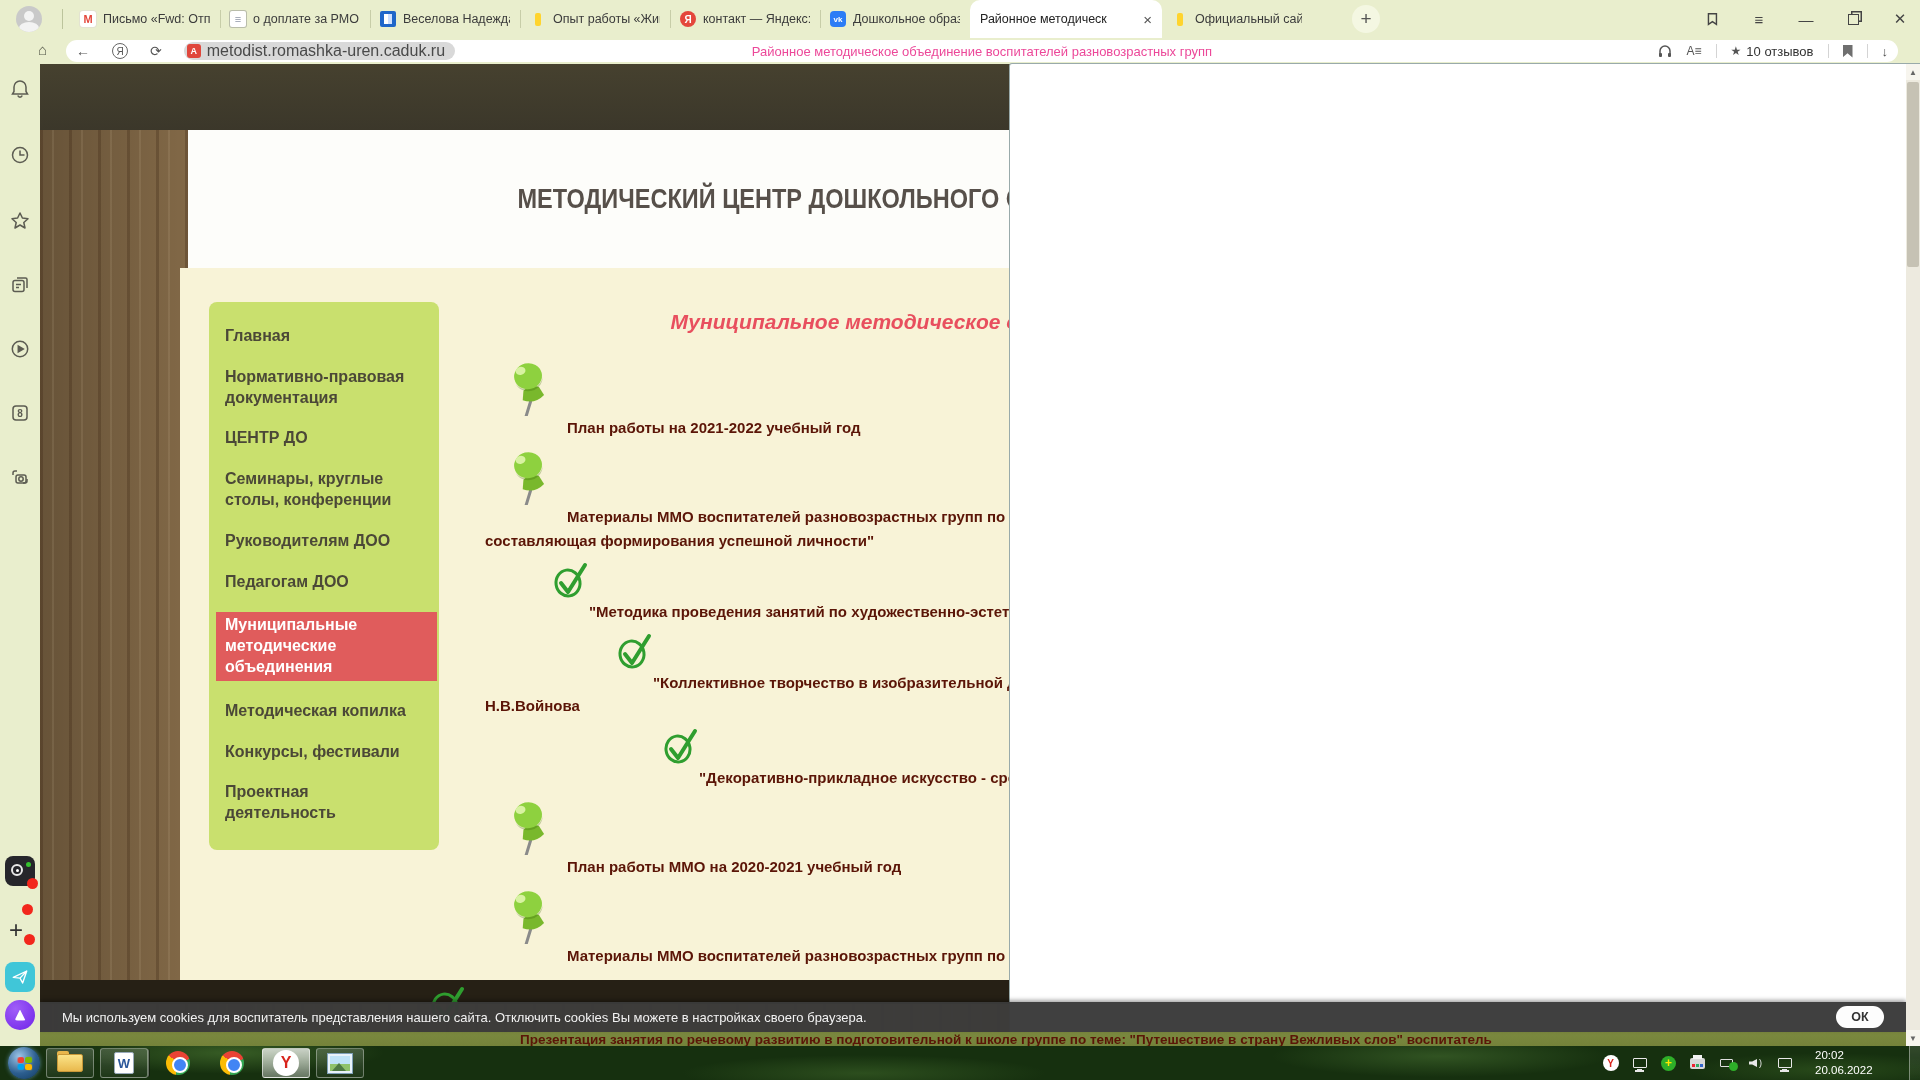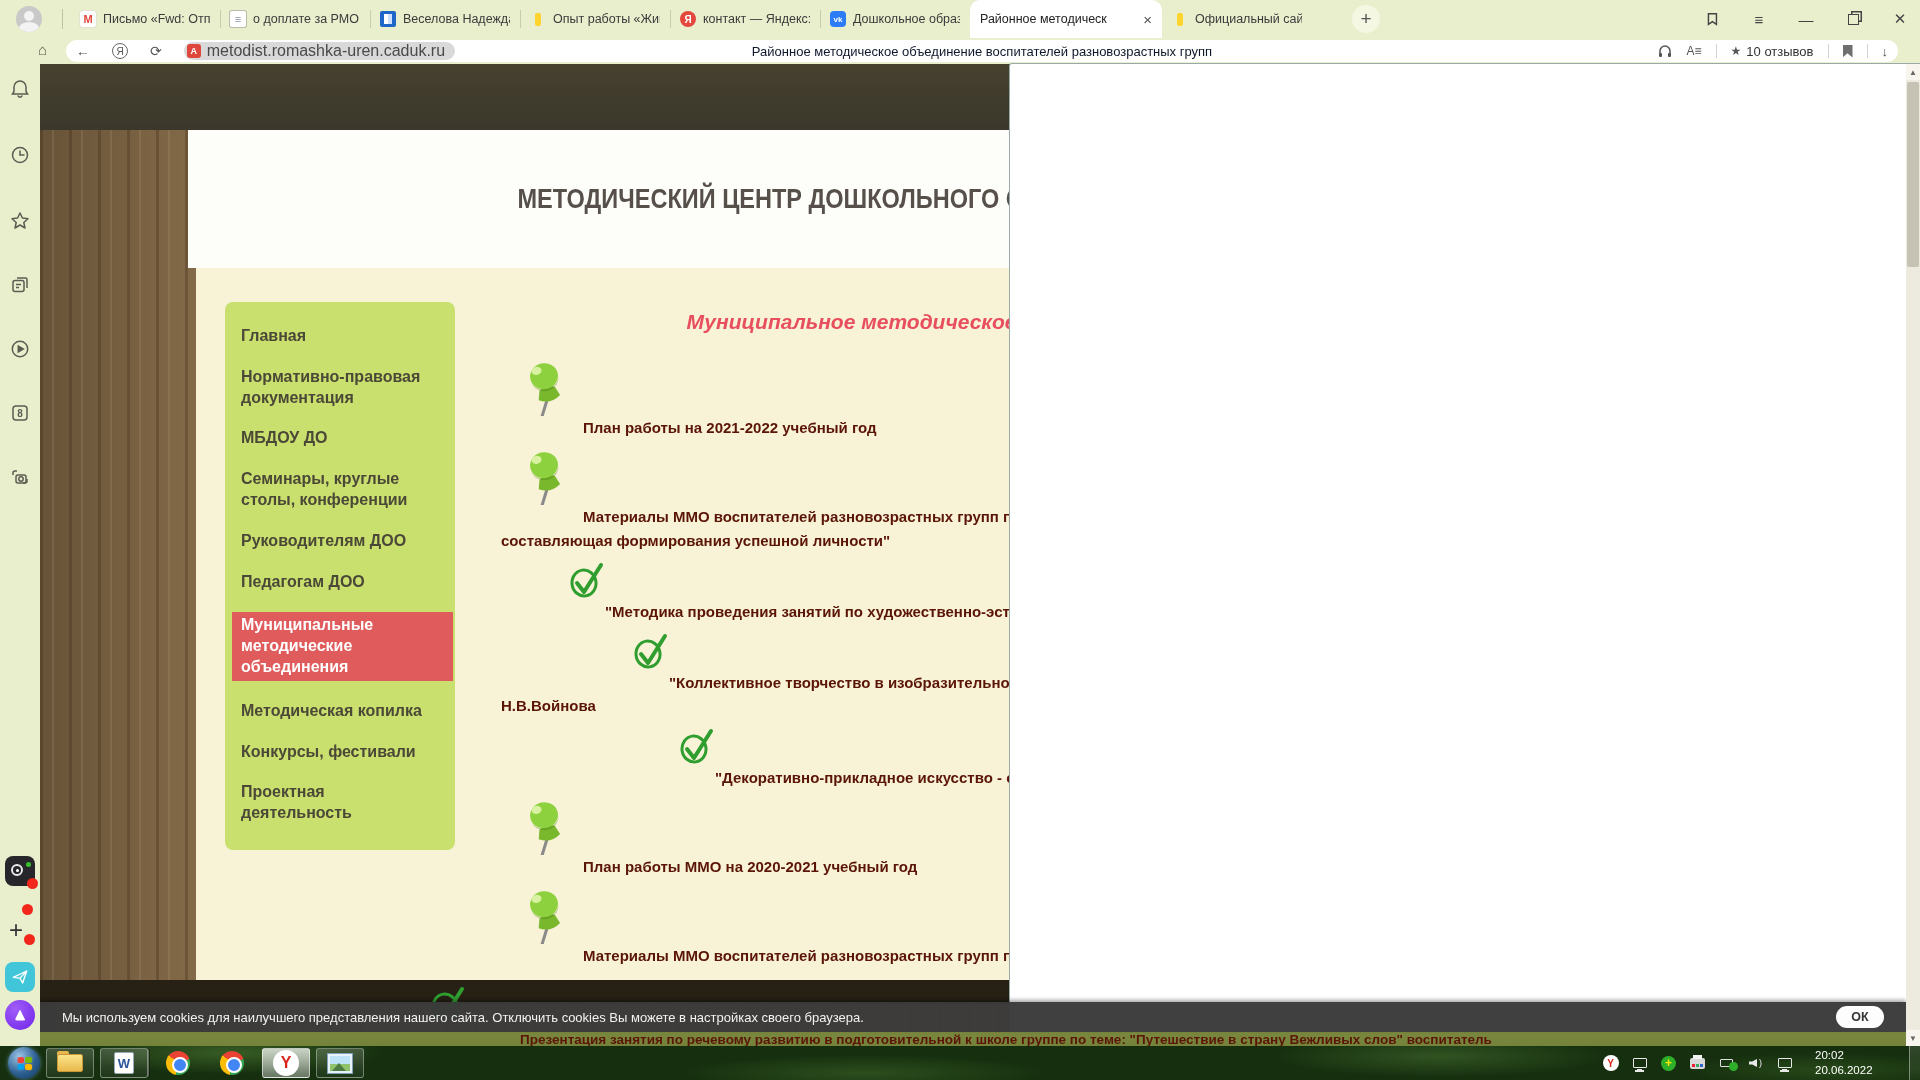--- a/index.html
+++ b/index.html
@@ -41,21 +41,21 @@
   .wc.flagp svg { width:16px; height:16px; }
 
   .toolbar { position:absolute; left:0; top:38px; width:1920px; height:26px; background:#e9eecd; display:flex; align-items:center; }
   .homeico { position:absolute; left:38px; top:3px; font-size:15px; color:#55584a; }
   .omnibox { position:absolute; left:66px; top:2px; width:1832px; height:22px; background:#fff; border-radius:12px; display:flex; align-items:center; padding:0 10px; }
   .navico { font-size:14px; color:#555; margin-right:22px; }
   .ya-circle { width:16px; height:16px; border-radius:50%; border:1.3px solid #666; font-size:10px; color:#555; display:flex; align-items:center; justify-content:center; margin-right:22px; }
   .urlpill { display:flex; align-items:center; gap:6px; background:#d9d9d9; border-radius:11px; height:18px; padding:0 10px 0 3px; }
   .shield { width:14px; height:14px; border-radius:3px; background:#e0473c; color:#fff; font-size:9px; font-weight:800; display:flex; align-items:center; justify-content:center; }
   .url { font-size:16px; color:#4a4a4a; }
-  .pagetitle { position:absolute; left:50%; transform:translateX(-50%); font-size:13px; color:#0f172a; white-space:nowrap; }
+  .pagetitle { position:absolute; left:50%; transform:translateX(-50%); font-size:13px; color:#ec4899; white-space:nowrap; }
   .obright { margin-left:auto; display:flex; align-items:center; gap:14px; color:#555; font-size:13px; }
   .obdiv { width:1px; height:14px; background:#d4d4d4; }
   .reviews { display:flex; gap:5px; align-items:center; color:#333; }
   .star { color:#555; font-size:12px; }
   .bmflag { width:10px; height:13px; background:#6f6f6f; clip-path:polygon(0 0,100% 0,100% 100%,50% 68%,0 100%); }
   .dl { font-weight:700; color:#4a4a4a; }
 
   
   .rail { position:absolute; left:0; top:64px; width:40px; height:982px; background:#e9eecd; z-index:6; }
   .sic { position:absolute; left:9px; width:22px; height:22px; }
@@ -74,21 +74,21 @@
 
   
   .page { position:absolute; left:40px; top:64px; width:1866px; height:982px; background:#8f734e;
     background-image:
       repeating-linear-gradient(90deg, rgba(56,34,16,.28) 0 3px, rgba(0,0,0,0) 3px 12px, rgba(255,236,200,.09) 12px 14px, rgba(0,0,0,0) 14px 29px),
       linear-gradient(90deg, rgba(0,0,0,.28), rgba(0,0,0,0) 12%, rgba(0,0,0,0) 88%, rgba(0,0,0,.28));
     overflow:hidden; }
   .darkband { position:absolute; left:0; top:0; width:100%; height:66px; background:linear-gradient(#46412f,#3b372a); }
   .whiteband { position:absolute; left:148px; top:66px; width:1578px; height:138px; background:#fdfdfa; display:flex; align-items:center; justify-content:center; }
   .siteheader { font-size:28px; font-weight:800; color:#57504a; letter-spacing:0; transform:scaleX(.84); white-space:nowrap; }
-  .cream { position:absolute; left:156px; top:204px; width:1578px; height:712px; background:#f8f3d7; }
+  .cream { position:absolute; left:140px; top:204px; width:1578px; height:712px; background:#f8f3d7; }
   .menu { position:absolute; left:29px; top:34px; width:230px; background:#c9e06e; border-radius:8px; padding:24px 16px 20px; }
   .mitem { font-size:16px; font-weight:700; color:#4b4837; line-height:1.3; margin-bottom:20px; }
   .mitem:last-child { margin-bottom:6px; }
   .mitem.active { background:#e05c5c; color:#fff; margin-left:-9px; margin-right:-14px; padding:3px 16px 3px 9px; }
   .contentcol { position:absolute; left:305px; top:42px; width:1278px; }
   .cheading { text-align:center; font-size:21px; font-weight:700; font-style:italic; color:#e84f5e; }
   .citems { margin-top:24px; }
   .citem { position:relative; margin-bottom:10px; }
   .citem .licon { position:absolute; display:none; }
   .citem.pin { padding-top:56px; }
@@ -324,21 +324,21 @@
 
         <div class="mitem">
           <span>Главная</span>
         </div>
 
         <div class="mitem">
           <span>Нормативно-правовая документация</span>
         </div>
 
         <div class="mitem">
-          <span>МБДОУ ДО</span>
+          <span>ЦЕНТР ДО</span>
         </div>
 
         <div class="mitem">
           <span>Семинары, круглые столы, конференции</span>
         </div>
 
         <div class="mitem">
           <span>Руководителям ДОО</span>
         </div>
 
@@ -474,21 +474,21 @@
       <ellipse cx="17" cy="25" rx="12" ry="13" fill="none" stroke="#2f9e2f" stroke-width="3" transform="rotate(-8 17 25)"></ellipse>
       <path d="M10 25l7 9L34 7" fill="none" stroke="#2f9e2f" stroke-width="4" stroke-linecap="round" stroke-linejoin="round"></path>
     </svg>
   </span>
 
   <div class="olivestrip">
     <p>Презентация занятия по речевому развитию в подготовительной к школе группе по теме: "Путешествие в страну Вежливых слов" воспитатель</p>
   </div>
 
   <div class="cookiebar">
-    <span class="cookietext">Мы используем cookies для наилучшего представления нашего сайта. Отключить cookies Вы можете в настройках своего браузера.</span>
+    <span class="cookietext">Мы используем cookies для воспитатель представления нашего сайта. Отключить cookies Вы можете в настройках своего браузера.</span>
     <span class="okbtn">ОК</span>
   </div>
 </div>
 
 <div class="sbar">
   <div class="sbtn" style="top:0">▲</div>
   <div class="sthumb"></div>
   <div class="sbtn" style="bottom:0">▼</div>
 </div>
 

